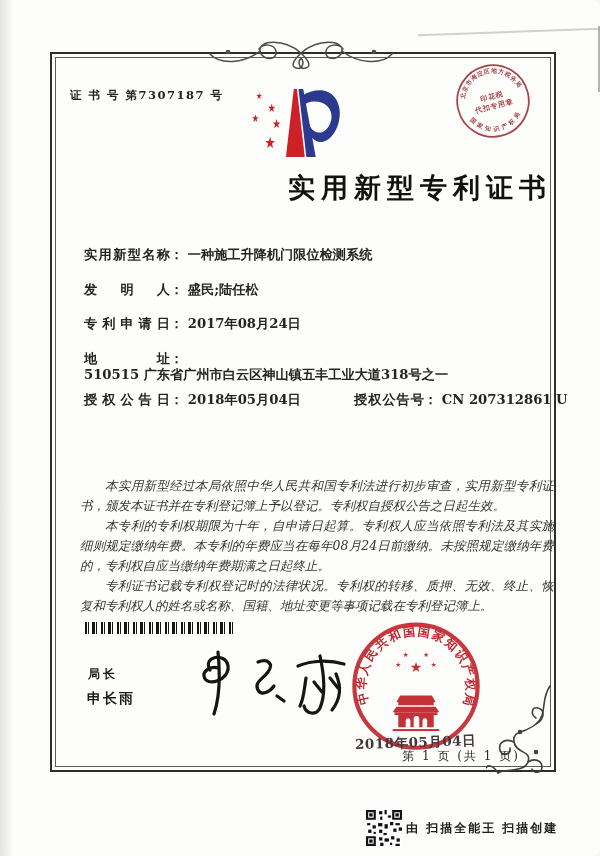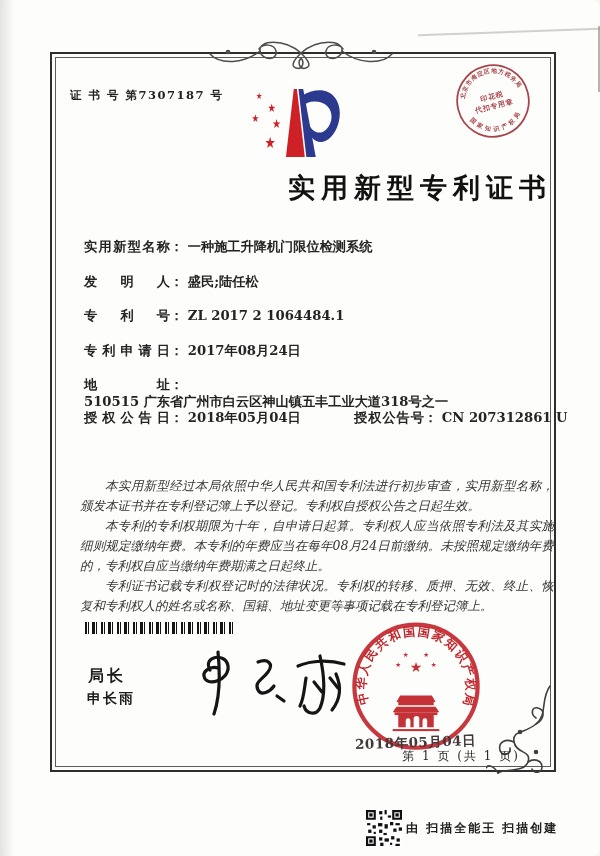--- a/index.html
+++ b/index.html
@@ -23,43 +23,43 @@
     box-shadow:inset 0 0 0 3px #fdfdfb, inset 0 0 0 4px #5c5c5c;}
 
   .cert-no{position:absolute;left:70px;top:88px;font-size:11.5px;font-weight:700;
     letter-spacing:1.5px;color:#222;}
 
   .logo{position:absolute;left:242px;top:87px;}
 
   .title{position:absolute;left:50px;width:502px;top:170px;text-align:right;
     font-size:27px;font-weight:700;letter-spacing:6px;color:#111;}
 
-  .fields{position:absolute;left:84px;top:239px;width:462px;font-size:13.2px;
+  .fields{position:absolute;left:84px;top:247px;width:462px;font-size:13.2px;
     line-height:1.25;font-weight:600;color:#242424;}
   .field-row{margin-bottom:18px;position:relative;}
-  .field-row.address{margin-bottom:0;}
+  .field-row.address{margin-bottom:8px;}
   .f-label{display:inline-block;width:86px;text-align:justify;text-align-last:justify;
     vertical-align:top;}
   .f-sep{display:inline-block;vertical-align:top;}
   .f-value{display:inline-block;vertical-align:top;max-width:366px;}
   .grant-right{position:absolute;left:270px;top:0;white-space:nowrap;}
   .grant-right .f-label{width:70px;}
 
   .paras{position:absolute;left:80px;top:476px;width:474px;font-size:12.5px;
     line-height:20px;text-align:justify;color:#343434;font-style:italic;font-weight:500;}
   .paras p{margin:0;text-indent:2em;}
 
   .barcode{position:absolute;left:85px;top:622px;width:151px;height:12px;
     background:repeating-linear-gradient(90deg,
       #141414 0 2px,transparent 2px 3.5px,
       #141414 3.5px 4.5px,transparent 4.5px 7px,
       #141414 7px 10px,transparent 10px 11.5px,
       #141414 11.5px 12.5px,transparent 12.5px 16px);}
 
-  .director-title{position:absolute;left:88px;top:666px;font-size:16px;font-weight:700;
+  .director-title{position:absolute;left:88px;top:666px;font-size:12px;font-weight:700;
     letter-spacing:3px;color:#1d1d1d;font-family:"DejaVu Sans","Liberation Sans",sans-serif;}
   .director-name{position:absolute;left:87px;top:690px;font-size:14px;font-weight:700;
     letter-spacing:2px;color:#1d1d1d;font-family:Liberation Mono, monospace;}
   .signature{position:absolute;left:182px;top:648px;}
 
   .seal{position:absolute;left:346px;top:618px;}
   .seal-date{position:absolute;left:355px;top:734px;font-size:13.5px;font-weight:700;
     color:#42383a;letter-spacing:.5px;transform:rotate(-2deg);z-index:3;}
 
   .stamp{position:absolute;left:452px;top:60px;transform:rotate(-14deg);opacity:.9;}
@@ -146,43 +146,39 @@
   <div class="fields">
     <div class="field-row">
       <span class="f-label">实用新型名称</span><span class="f-sep">：</span>
       <span class="f-value">一种施工升降机门限位检测系统</span>
     </div>
     <div class="field-row">
       <span class="f-label">发明人</span><span class="f-sep">：</span>
       <span class="f-value">盛民;陆任松</span>
     </div>
     <div class="field-row">
-      <span class="f-label">专利号</span><span class="f-sep">：</span>
-      <span class="f-value">ZL 2017 2 1064484.1</span>
-    </div>
-    <div class="field-row">
       <span class="f-label">专利申请日</span><span class="f-sep">：</span>
       <span class="f-value">2017年08月24日</span>
     </div>
     <div class="field-row address">
       <span class="f-label">地址</span><span class="f-sep">：</span>
       <span class="f-value">510515 广东省广州市白云区神山镇五丰工业大道318号之一</span>
     </div>
     <div class="field-row">
       <span class="f-label">授权公告日</span><span class="f-sep">：</span>
       <span class="f-value">2018年05月04日</span>
       <span class="grant-right">
         <span class="f-label">授权公告号</span><span class="f-sep">：</span>
         <span class="f-value">CN 207312861 U</span>
       </span>
     </div>
   </div>
 
   <div class="paras">
-    <p>本实用新型经过本局依照中华人民共和国专利法进行初步审查，实用新型名称，颁发本证书并在专利登记簿上予以登记。专利权自授权公告之日起生效。</p>
+    <p>本实用新型经过本局依照中华人民共和国专利法进行初步审查，实用新型专利证书，颁发本证书并在专利登记簿上予以登记。专利权自授权公告之日起生效。</p>
     <p>本专利的专利权期限为十年，自申请日起算。专利权人应当依照专利法及其实施细则规定缴纳年费。本专利的年费应当在每年08月24日前缴纳。未按照规定缴纳年费的，专利权自应当缴纳年费期满之日起终止。</p>
     <p>专利证书记载专利权登记时的法律状况。专利权的转移、质押、无效、终止、恢复和专利权人的姓名或名称、国籍、地址变更等事项记载在专利登记簿上。</p>
   </div>
 
   <div class="barcode"></div>
 
   <div class="director-title">局长</div>
   <div class="director-name">申长雨</div>
 
   <svg class="signature" width="170" height="68" viewBox="0 0 170 68">

